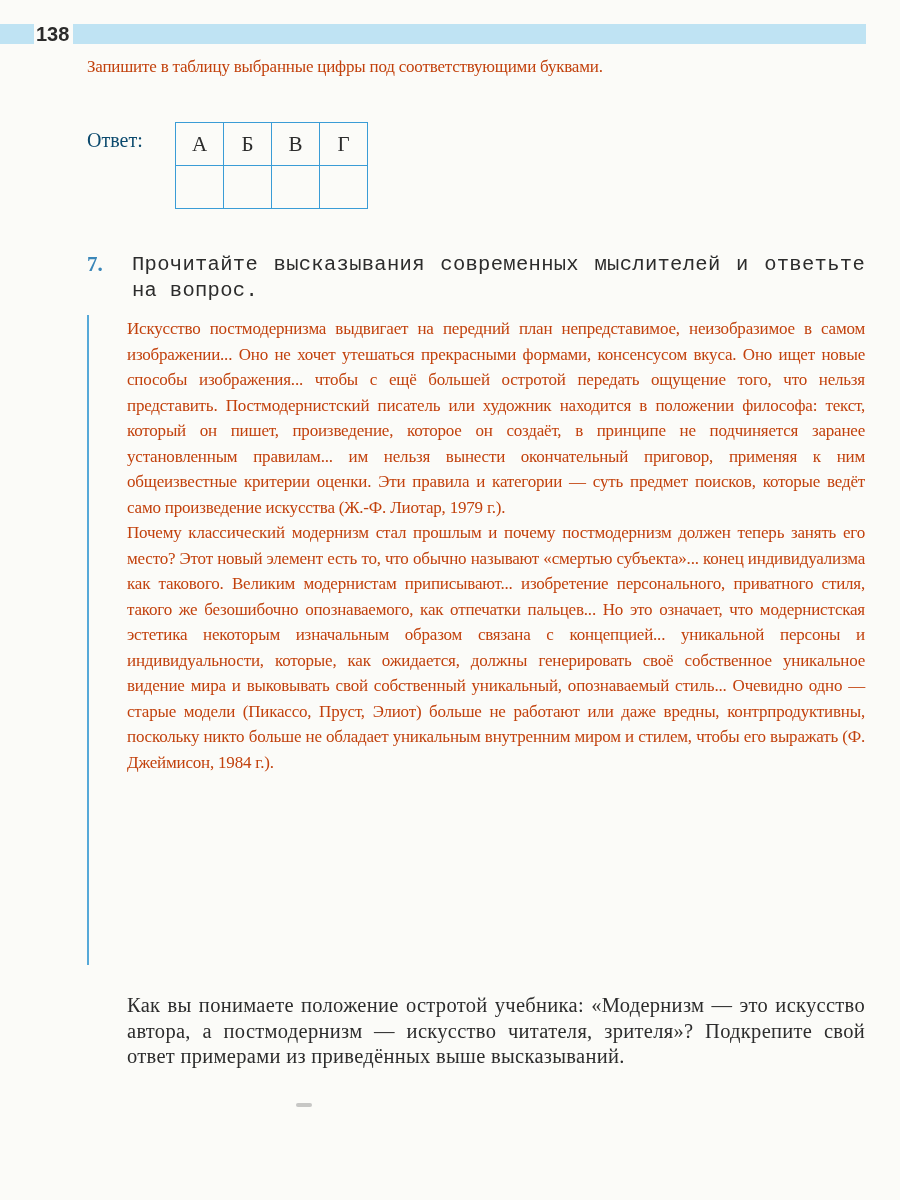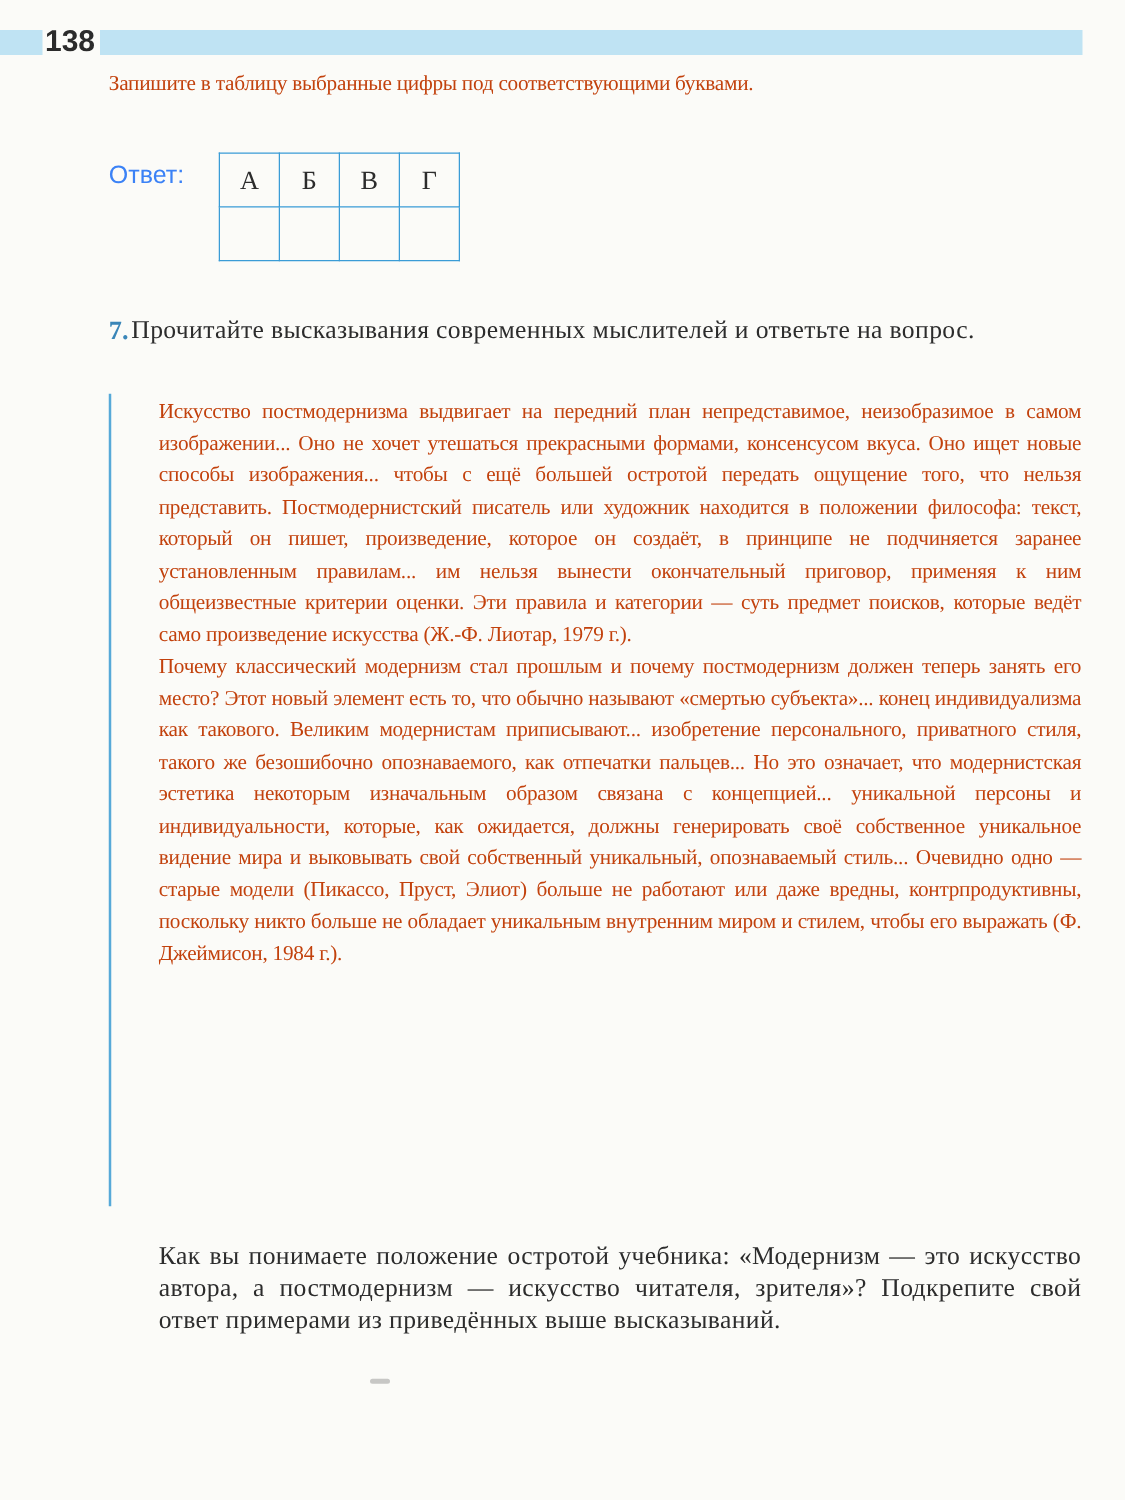--- a/index.html
+++ b/index.html
@@ -9,21 +9,21 @@
       position: relative;
       color: #2a2a2a;
     }
     .header-band {
       position: absolute; left: 0; top: 24px; width: 866px; height: 20px;
       background: #bfe3f3;
     }
     .page-number {
       position: absolute; left: 34px; top: 20px;
       font-family: "Liberation Sans", sans-serif; font-weight: bold;
-      font-size: 24px; line-height: 28px; color: #2b2b2b;
+      font-size: 20px; line-height: 28px; color: #2b2b2b;
       background: #fbfbf8; padding: 0 4px 0 2px;
     }
     .sans {
       font-family: Liberation Serif, serif;
       font-size: 17px; line-height: 25.5px;
       letter-spacing: -0.2px;
       text-align: justify;
       color: #c2410c;
     }
     .serif {
@@ -34,21 +34,21 @@
       letter-spacing: 0.3px;
     }
     .instruction {
       position: absolute; left: 87px; top: 54px; width: 778px;
     }
     .answer-row {
       position: absolute; left: 87px; top: 125px; height: 92px; width: 400px;
     }
     .answer-label {
       position: absolute; left: 0; top: 4px;
-      font-family: Liberation Sans, sans-serif; font-size: 20px; color: #3b82f6;
+      font-family: Liberation Serif, serif; font-size: 20px; color: #0c4a6e;
     }
     table.answer-table {
       position: absolute; left: 88px; top: -3px;
       border-collapse: collapse;
     }
     table.answer-table td {
       border: 1.5px solid #3a9cd6;
       width: 47px; height: 42px;
       text-align: center; vertical-align: middle;
       font-family: "Liberation Serif", serif; font-size: 21px; color: #2c2c2c;
@@ -56,21 +56,22 @@
     }
     .task {
       position: absolute; left: 87px; top: 252px; width: 778px;
     }
     .task-num {
       position: absolute; left: 0; top: 0;
       font-family: "Liberation Serif", serif; font-weight: bold;
       font-size: 21px; color: #3a86b8;
     }
     .task-text {
-      margin-left: 18px;
+      margin-left: 45px;
+      font-family: Liberation Mono, monospace;
     }
     .quote-bar {
       position: absolute; left: 87px; top: 315px; width: 2px; height: 650px;
       background: #56a9d8;
     }
     .quote-block {
       position: absolute; left: 127px; top: 316px; width: 738px;
     }
     .quote-block p { margin: 0; text-indent: 0; }
     .question {

